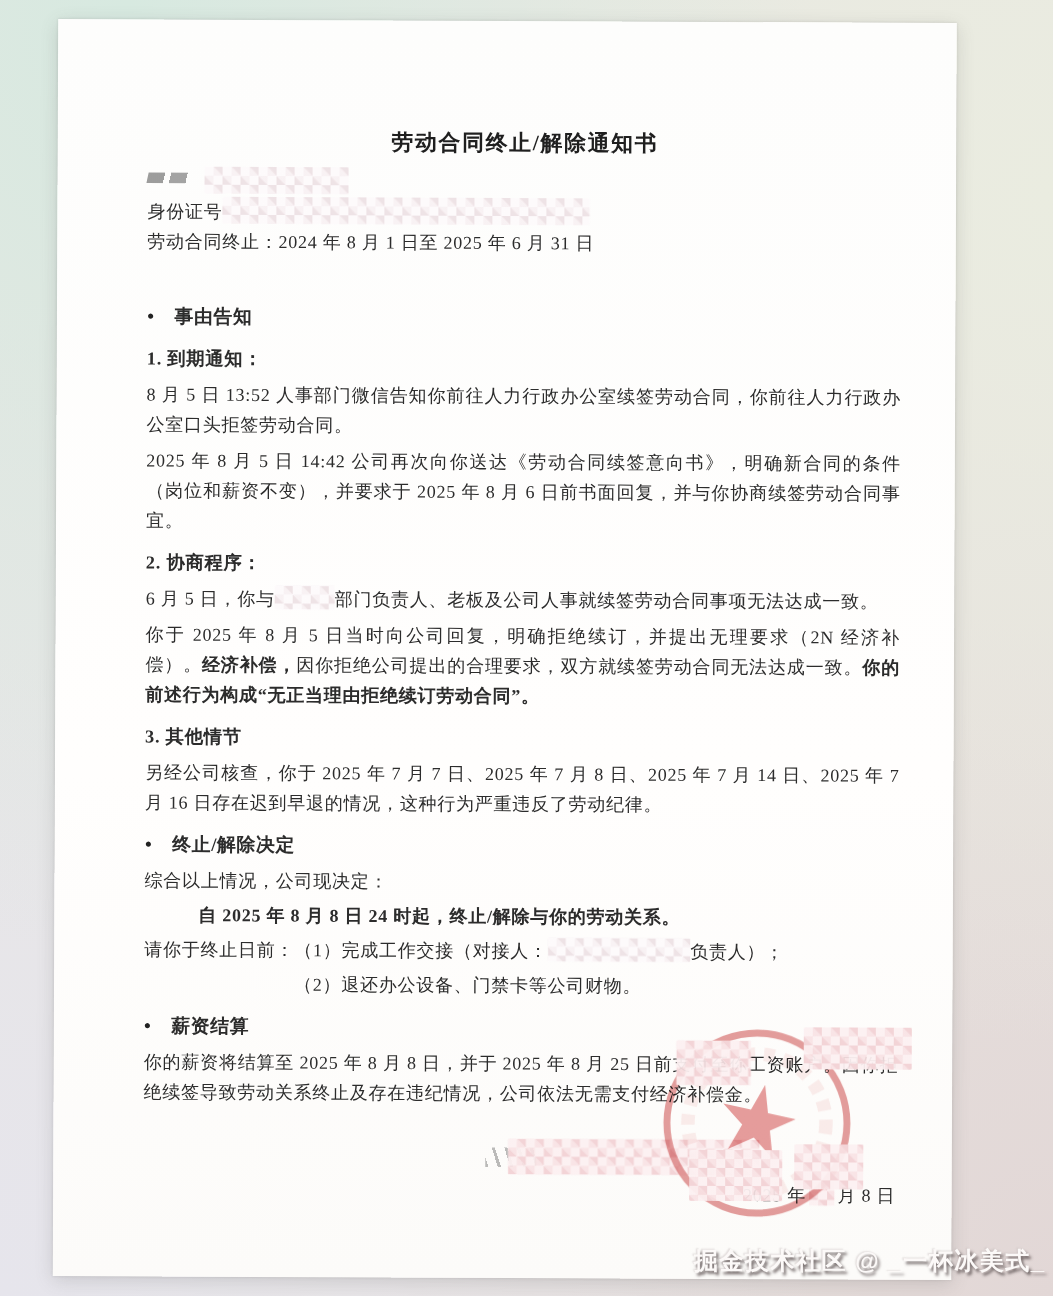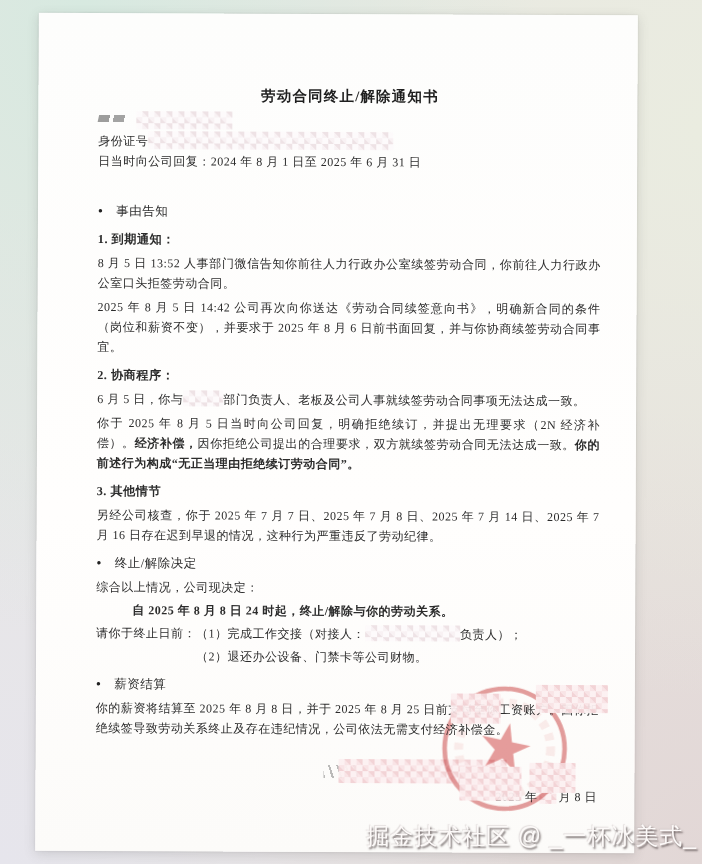--- a/index.html
+++ b/index.html
@@ -25,21 +25,21 @@
     font-size:12px;color:#2c2c2c;letter-spacing:.5px;
   }
   .doc-title{
     text-align:center;font-size:14.5px;font-weight:bold;letter-spacing:1.2px;
     line-height:20px;color:#1f1f1f;
   }
   .line{line-height:20px;height:20px;white-space:nowrap;}
   .name-line{margin-top:6px;}
   .lbl{font-weight:normal;}
   .h{line-height:20px;margin-top:8px;font-size:12.5px;}
-  .h .htxt{font-weight:normal;}
+  .h .htxt{font-weight:bold;}
   .mt-h1{margin-top:30px;}
   .bullet{font-size:8px;vertical-align:2px;margin-right:13px;color:#222;}
   .sub{line-height:20px;margin-top:8px;font-weight:bold;font-size:12.2px;}
   .para{line-height:20px;margin-top:4px;text-align:justify;}
   .one{white-space:nowrap;}
   .indent1{padding-left:36px;}
   .indent2{padding-left:100px;}
   .mt3{margin-top:3px;}
   .bold{font-weight:bold;}
   
@@ -81,42 +81,42 @@
   }
   .patch{position:absolute;mix-blend-mode:normal;}
   .patch1{left:415px;top:679px;width:50px;height:30px;}
   .patch2{left:500px;top:670px;width:72px;height:28px;}
   .patch3{left:424px;top:752px;width:62px;height:34px;}
   .patch4{left:494px;top:748px;width:46px;height:30px;}
   
   .watermark{
     position:absolute;right:5px;bottom:12px;z-index:9;
     font-family:"Liberation Sans","DejaVu Sans",sans-serif;
-    font-size:23px;font-weight:normal;letter-spacing:1px;color:#fcf9f8;
+    font-size:16px;font-weight:bold;letter-spacing:1px;color:#fcf9f8;
     text-shadow:1.5px 2px 2px rgba(95,85,85,.85), -1px -1px 1px rgba(200,190,190,.45);
   }
 </style>
 </head>
 <body>
 
 <div class="paper">
   <div class="content">
 
     <div class="doc-title">劳动合同终止/解除通知书</div>
 
     <div class="line name-line">
       <span class="scribble"></span><span class="mosaic w-name"></span>
     </div>
 
     <div class="line">
       <span class="lbl">身份证号</span><span class="mosaic w-id"></span>
     </div>
 
     <div class="line">
-      <span class="lbl">日当时向公司回复：</span><span>2024 年 8 月 1 日至 2025 年 6 月 31 日</span>
+      <span class="lbl">劳动合同终止：</span><span>2024 年 8 月 1 日至 2025 年 6 月 31 日</span>
     </div>
 
     <div class="h mt-h1">
       <span class="bullet">●</span><span class="htxt">事由告知</span>
     </div>
 
     <div class="sub">1. 到期通知：</div>
 
     <div class="para">8 月 5 日 13:52 人事部门微信告知你前往人力行政办公室续签劳动合同，你前往人力行政办公室口头拒签劳动合同。</div>
 

